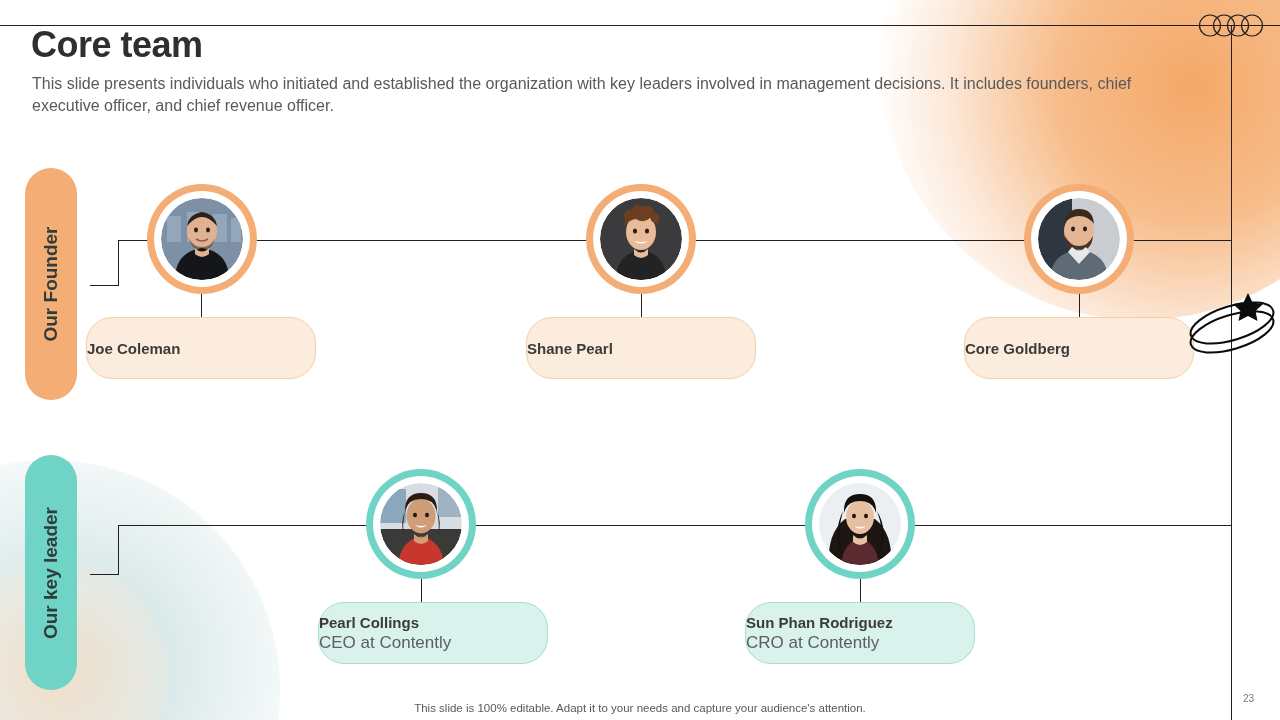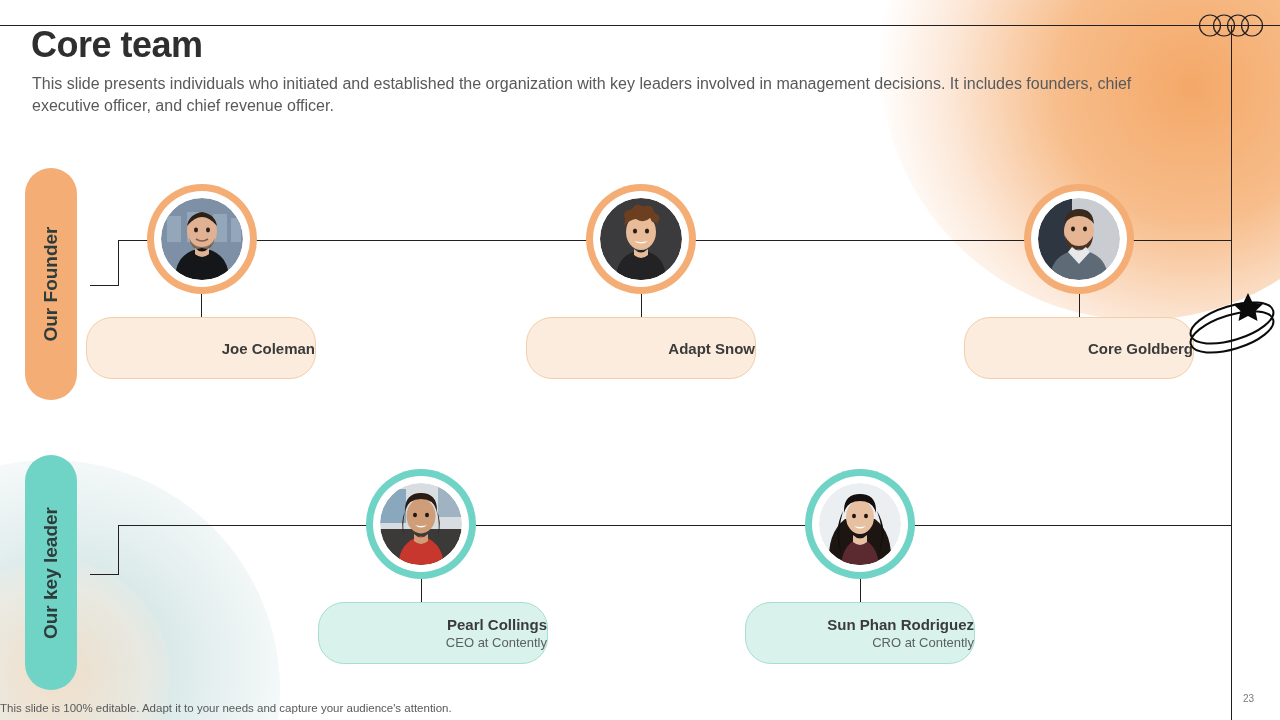--- a/index.html
+++ b/index.html
@@ -83,44 +83,44 @@
   .avatar.teal{ box-shadow:0 0 0 7px #6fd3c6; }
   .avatar .photo{
     width:82px; height:82px; border-radius:50%;
     overflow:hidden; position:relative;
   }
   .avatar svg{ display:block; width:82px; height:82px; }
 
   
   .card{
     position:absolute; border-radius:26px;
-    display:flex; flex-direction:column; align-items:flex-end; justify-content:center;
+    display:flex; flex-direction:column; align-items:flex-start; justify-content:center;
     text-align:center;
   }
   .card.founder{
     width:230px; height:62px;
     background:#fcecdd; border:1px solid #f3cfa9;
   }
   .card.leader{
     width:230px; height:62px;
     background:#d9f2ec; border:1px solid #a6ded3;
   }
   .card .nm{ font-size:15px; font-weight:bold; color:#3b3b3b; }
   .card.founder .nm{ font-weight:bold; }
-  .card .role{ font-size:13px; color:#5b6060; margin-top:2px; }
+  .card .role{ font-size:17px; color:#5b6060; margin-top:2px; }
 
   
   #deco-ellipse-star{
     position:absolute; left:1184px; top:285px; width:96px; height:80px;
   }
 
   
   #footer-note{
     position:absolute; left:0; top:702px; width:1280px;
-    text-align:left; font-size:11.5px; color:#58595b;
+    text-align:center; font-size:11.5px; color:#58595b;
   }
   #page-number{
     position:absolute; left:1243px; top:693px;
     font-size:10px; color:#7a7a7a;
   }
 </style>
 </head>
 <body>
 
 <div id="bg-orange-glow"></div>
@@ -226,21 +226,21 @@
         <path d="M34 49 Q41 56 48 49 L52 54 L41 66 L30 54 Z" fill="#e6e8ea"></path>
       </g>
     </svg>
   </div>
 </div>
 
 <div class="card founder" style="left:86px; top:317px;">
   <div class="nm">Joe Coleman</div>
 </div>
 <div class="card founder" style="left:526px; top:317px;">
-  <div class="nm">Adapt Snow</div>
+  <div class="nm">Shane Pearl</div>
 </div>
 <div class="card founder" style="left:964px; top:317px;">
   <div class="nm">Core Goldberg</div>
 </div>
 
 <div class="cat-pill" id="cat-keyleader">
   <span class="cat-label">Our key leader</span>
 </div>
 
 <div class="conn" style="left:90px; top:574px; width:29px; height:1px;"></div>

